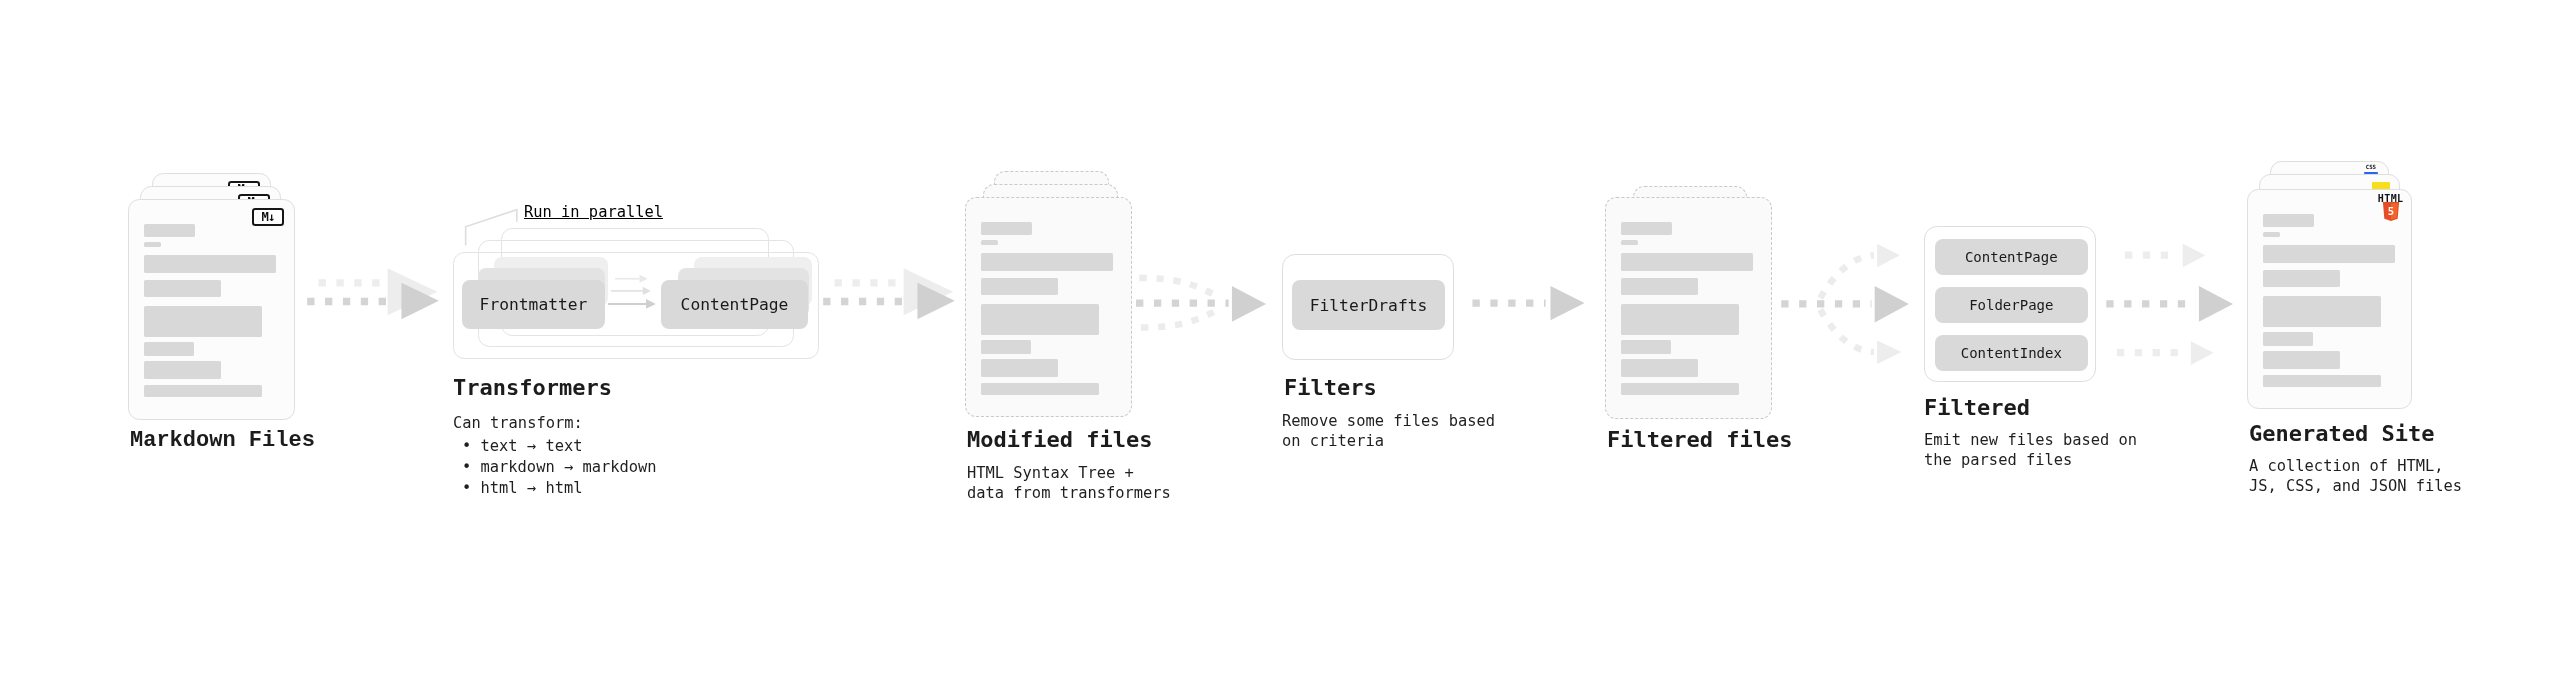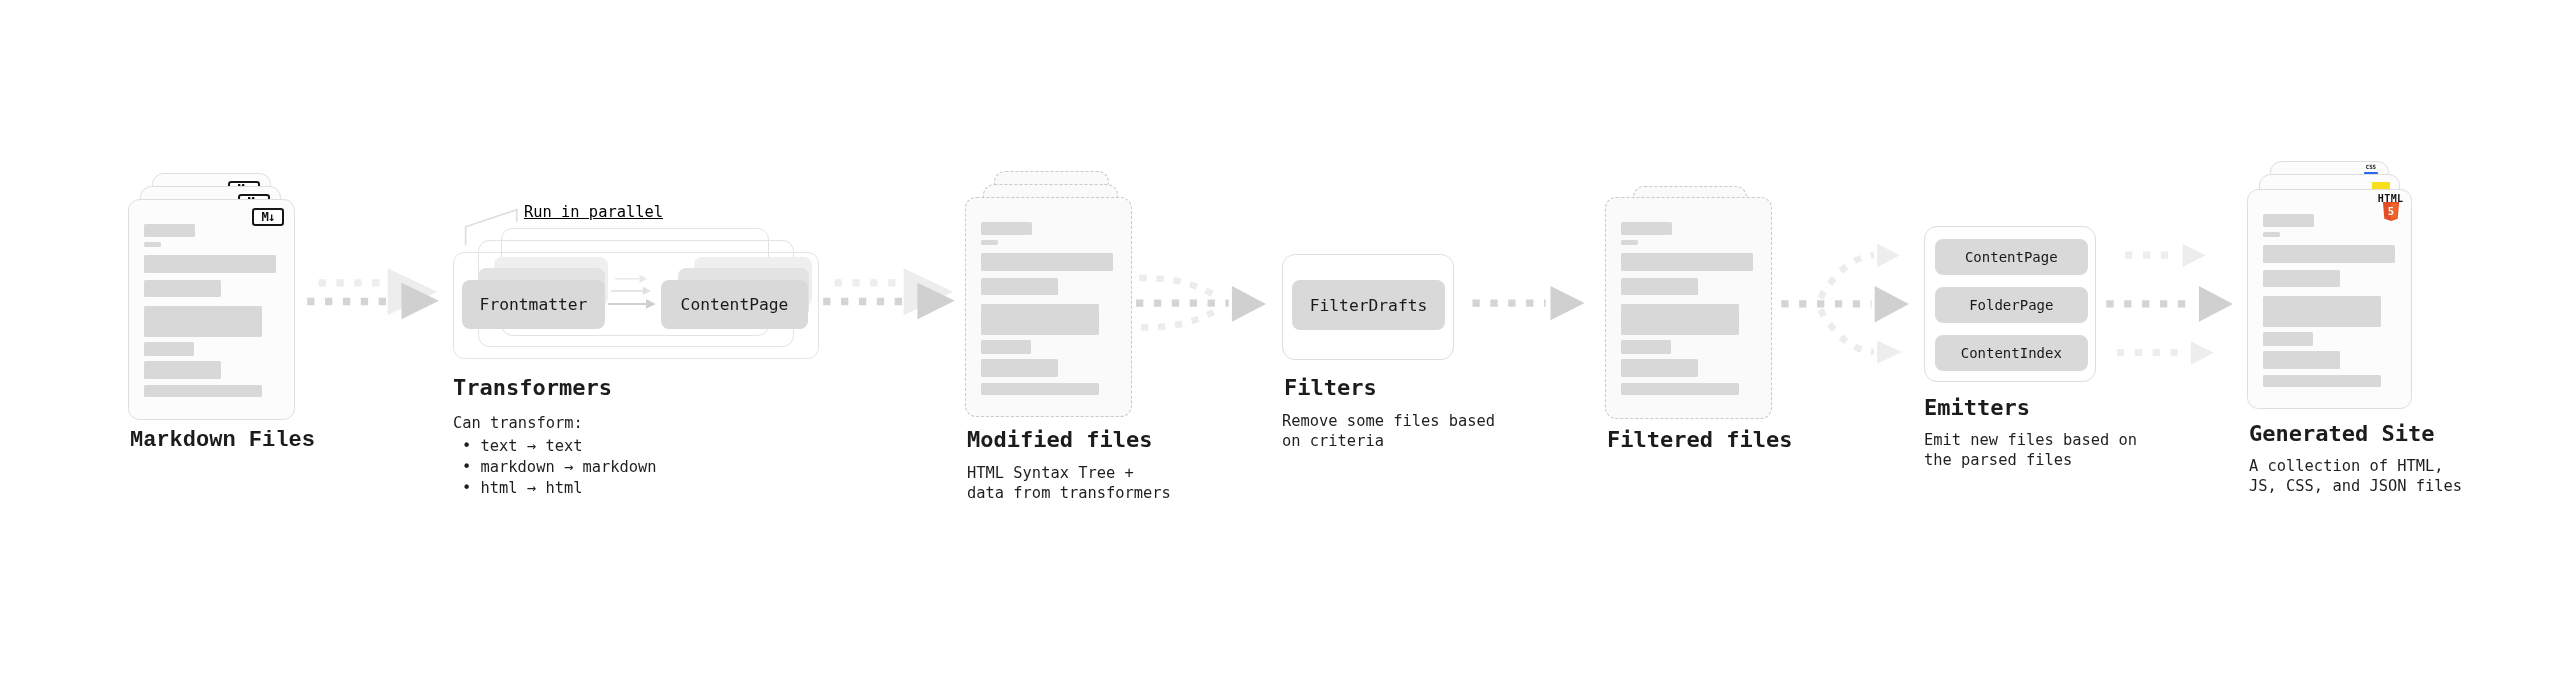--- a/index.html
+++ b/index.html
@@ -247,21 +247,21 @@
     </div>
     <div class="sec-title" style="left:1607px;top:428px;">Filtered files</div>
   </div>
 
   <div>
     <div class="panel" style="left:1924px;top:226px;width:172px;height:156px;">
       <div class="gray-pill small" style="left:9.8px;top:12.2px;width:153px;height:36px;">ContentPage</div>
       <div class="gray-pill small" style="left:9.8px;top:60px;width:153px;height:36px;">FolderPage</div>
       <div class="gray-pill small" style="left:9.8px;top:108px;width:153px;height:36px;">ContentIndex</div>
     </div>
-    <div class="sec-title" style="left:1924px;top:396px;">Emitters</div>
+    <div class="sec-title" style="left:1924px;top:396px;">Filtered</div>
     <div class="sec-sub" style="left:1924px;top:430px;">Emit new files based on
 the parsed files</div>
   </div>
 
   <div>
     <div class="file-card" style="left:2270px;top:161px;width:119px;height:221px;">
       <div class="css-badge">
         <div class="css-word">CSS</div>
         <div class="css-bar"></div>
       </div>

